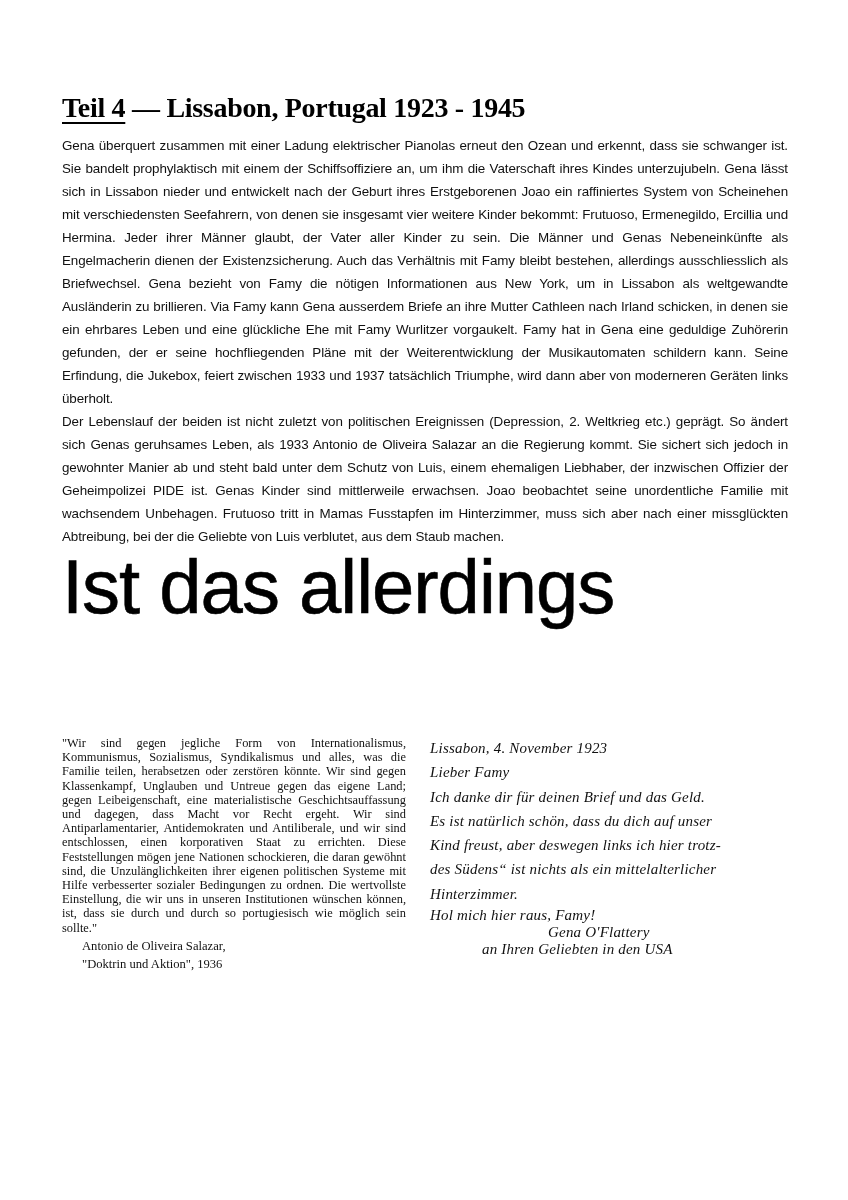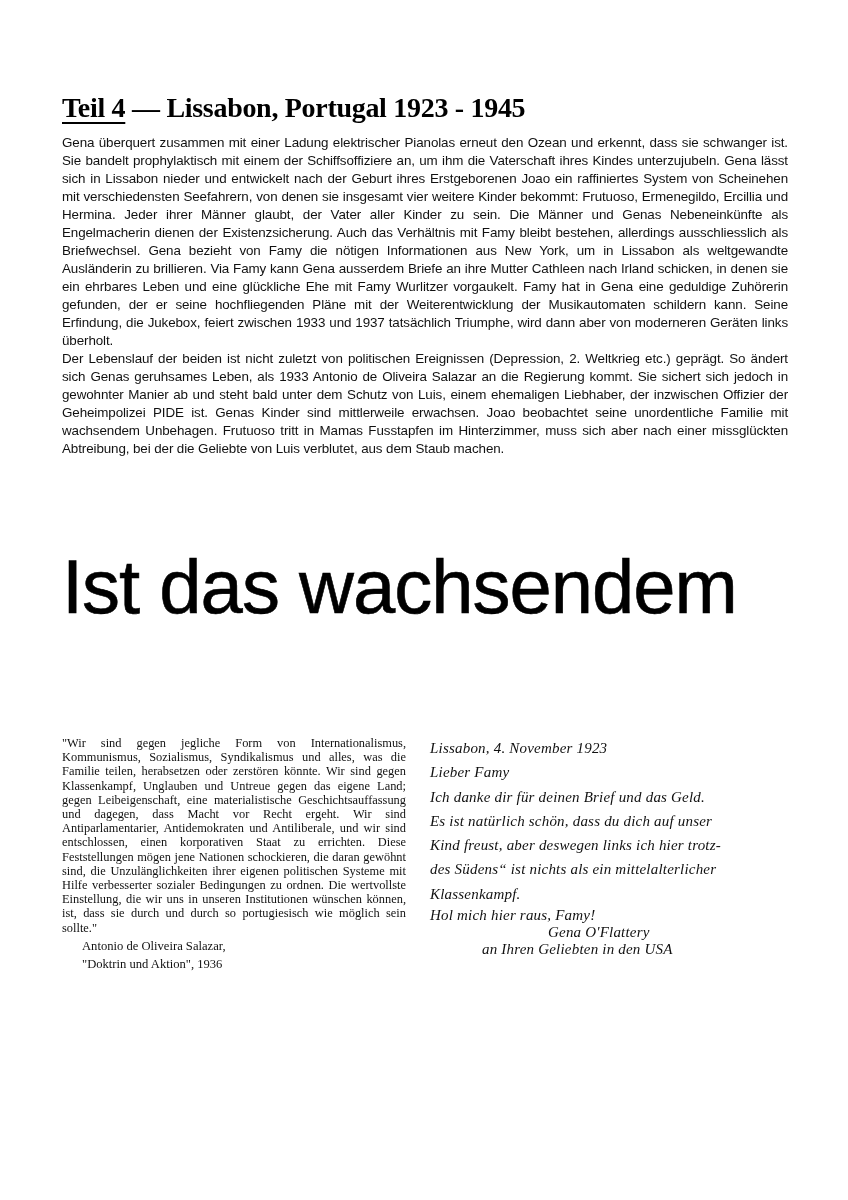--- a/index.html
+++ b/index.html
@@ -37,21 +37,21 @@
       text-decoration-thickness: 1.5px;
       text-underline-offset: 5px;
     }
     .body-text {
       position: absolute;
       left: 62px;
       top: 134px;
       width: 726px;
       font-family: "Liberation Sans", sans-serif;
       font-size: 13.4px;
-      line-height: 18px;
+      line-height: 23px;
       text-align: justify;
       color: #111;
       letter-spacing: -0.1px;
     }
     .body-text p {
       margin: 0;
     }
     .headline {
       position: absolute;
       left: 62px;
@@ -120,37 +120,37 @@
 <div class="page">
 
   <h2 class="section-heading"><span class="teil">Teil 4</span><span> — Lissabon, Portugal 1923 - 1945</span></h2>
 
   <div class="body-text">
     <p lang="de" style="hyphens:auto;">Gena überquert zusammen mit einer Ladung elektrischer Pianolas erneut den Ozean und erkennt, dass sie schwanger ist. Sie bandelt prophylaktisch mit einem der Schiffsoffiziere an, um ihm die Vaterschaft ihres Kindes unterzujubeln. Gena lässt sich in Lissabon nieder und entwickelt nach der Geburt ihres Erstgeborenen Joao ein raffiniertes System von Scheinehen mit verschiedensten Seefahrern, von denen sie insgesamt vier weitere Kinder bekommt: Frutuoso, Ermenegildo, Ercillia und Hermina. Jeder ihrer Männer glaubt, der Vater aller Kinder zu sein. Die Männer und Genas Nebeneinkünfte als Engelmacherin dienen der Existenzsicherung. Auch das Verhältnis mit Famy bleibt bestehen, allerdings ausschliesslich als Briefwechsel. Gena bezieht von Famy die nötigen Informationen aus New York, um in Lissabon als weltgewandte Ausländerin zu brillieren. Via  Famy kann Gena ausserdem Briefe an ihre Mutter Cathleen nach Irland schicken, in denen sie ein ehrbares Leben und eine glückliche Ehe mit Famy Wurlitzer vorgaukelt. Famy hat in Gena eine geduldige Zuhörerin gefunden, der er seine hochfliegenden Pläne mit der Weiterentwicklung der Musikautomaten schildern kann. Seine Erfindung, die Jukebox, feiert zwischen 1933 und 1937 tatsächlich Triumphe, wird dann aber von moderneren Geräten links überholt.</p>
     <p lang="de" style="hyphens:auto;">Der Lebenslauf der beiden ist nicht zuletzt von politischen Ereignissen (Depression, 2. Weltkrieg etc.) geprägt. So ändert sich Genas geruhsames Leben, als 1933 Antonio de Oliveira Salazar an die Regierung kommt. Sie sichert sich jedoch in gewohnter Manier ab und steht bald unter dem Schutz von Luis, einem ehemaligen Liebhaber, der inzwischen Offizier der Geheimpolizei PIDE ist. Genas Kinder sind mittlerweile erwachsen. Joao beobachtet seine unordentliche Familie mit wachsendem Unbehagen. Frutuoso tritt in Mamas Fusstapfen im Hinterzimmer, muss sich aber nach einer missglückten Abtreibung, bei der die Geliebte von Luis verblutet, aus dem Staub machen.</p>
   </div>
 
   <h1 class="headline">
-    <span>Ist das wachsendem</span>
+    <span>Ist das allerdings</span>
   </h1>
 
   <div class="quote-block">
     <p class="quote-text" lang="de" style="hyphens:auto;">"Wir sind gegen jegliche Form von Internationalismus, Kommunismus, Sozialismus, Syndikalismus und alles, was die Familie teilen, herabsetzen oder zerstören könnte. Wir sind gegen Klassenkampf, Unglauben und Untreue gegen das eigene Land; gegen Leibeigenschaft, eine materialistische Geschichtsauffassung und dagegen, dass Macht vor Recht ergeht. Wir sind Antiparlamentarier, Antidemokraten und Antiliberale, und wir sind entschlossen, einen korporativen Staat zu errichten. Diese Feststellungen mögen jene Nationen schockieren, die daran gewöhnt sind, die Unzulänglichkeiten ihrer eigenen politischen Systeme mit Hilfe verbesserter sozialer Bedingungen zu ordnen. Die wertvollste Einstellung, die wir uns in unseren Institutionen wünschen können, ist, dass sie durch und durch so portugiesisch wie möglich sein sollte."</p>
     <p class="quote-attribution">
       <span>Antonio de Oliveira Salazar,</span>
       <span>"Doktrin und Aktion", 1936</span>
     </p>
   </div>
 
   <div class="letter">
     <span class="line">Lissabon, 4. November 1923</span>
     <span class="line">Lieber Famy</span>
     <span class="line">Ich danke dir für deinen Brief und das Geld.</span>
     <span class="line">Es ist natürlich schön, dass du dich auf unser</span>
     <span class="line">Kind freust, aber deswegen links ich hier trotz-</span>
     <span class="line">des Südens“ ist nichts als ein mittelalterlicher</span>
-    <span class="line">Klassenkampf.</span>
+    <span class="line">Hinterzimmer.</span>
     <span class="line" style="line-height:18px;">Hol mich hier raus, Famy!</span>
     <span class="signature">Gena O'Flattery</span>
     <span class="addressee">an Ihren Geliebten in den USA</span>
   </div>
 
 </div>
 
 </body></html>

